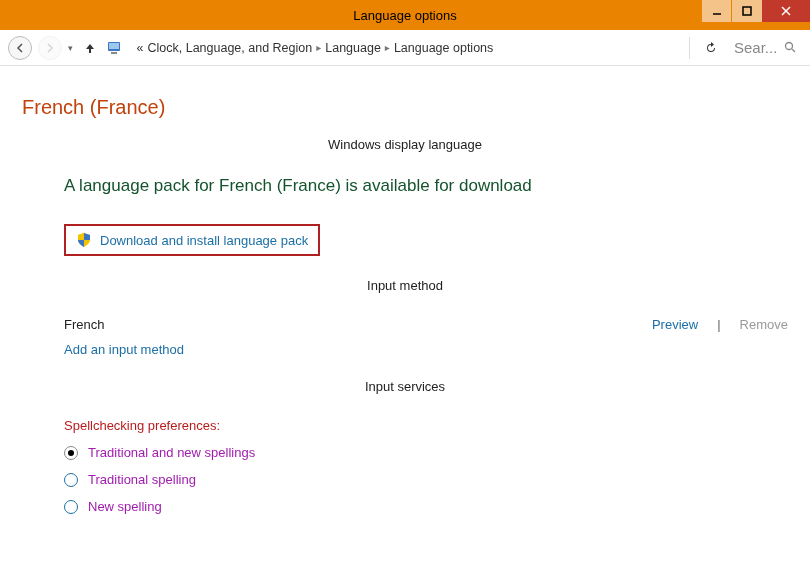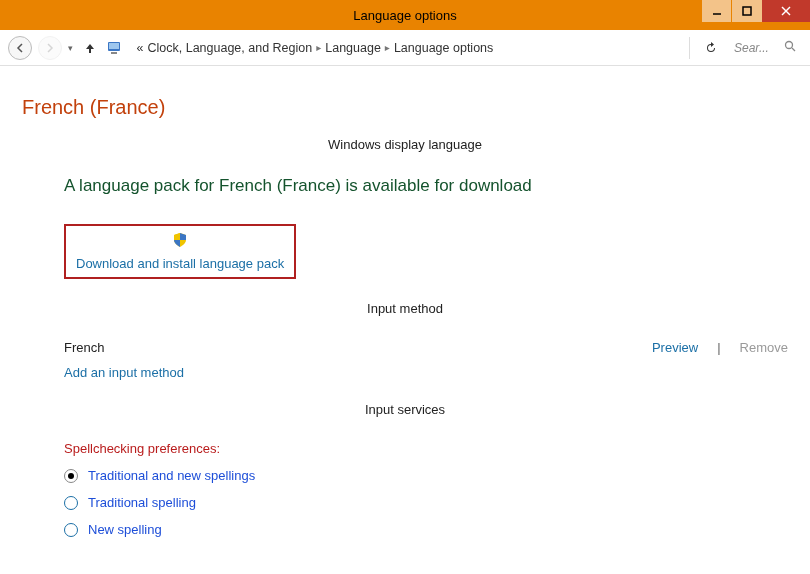--- a/index.html
+++ b/index.html
@@ -19,46 +19,46 @@
 .navbar { height: 36px; border-bottom: 1px solid #e0e0e0; display: flex; align-items: center; padding: 0 8px; gap: 6px; background: #fff; }
 .navbtn { width: 24px; height: 24px; border: 1px solid #bbb; border-radius: 50%; display: flex; align-items: center; justify-content: center; color: #555; background: #f7f7f7; }
 .navbtn.disabled { opacity: 0.4; border-color: #ddd; }
 .up-arrow { width: 18px; height: 18px; display: flex; align-items: center; justify-content: center; color: #333; margin-left: 2px; }
 .pc-icon { width: 20px; height: 20px; display:flex; align-items:center; justify-content:center; }
 .breadcrumb { flex: 1; display: flex; align-items: center; gap: 4px; font-size: 12.5px; color: #333; padding: 0 6px; overflow: hidden; }
 .breadcrumb .crumb { white-space: nowrap; }
 .breadcrumb .sep { color: #777; font-size: 10px; }
 .divider-v { width: 1px; height: 22px; background: #ddd; margin: 0 4px; }
 .refresh-btn { width: 22px; height: 22px; display: flex; align-items: center; justify-content: center; color: #333; }
-.searchbox { width: 74px; height: 24px; border: none; display: flex; align-items: center; padding: 0 6px; gap: 4px; color: #888; font-size: 12px; font-style: italic; }
+.searchbox { width: 74px; height: 24px; border: none; display: flex; align-items: center; padding: 0 6px; gap: 4px; color: #888; font-size: 15px; }
 .searchbox .mag { margin-left: auto; }
 
 
 .content { padding: 30px 22px 0 22px; }
 .page-title { color: #c2410c; font-size: 20px; font-weight: 400; margin-bottom: 18px; }
 
 .section { margin-bottom: 22px; }
 .section-head { display: flex; align-items: center; gap: 10px; margin-bottom: 14px; flex-direction: column; }
 .section-label { font-size: 13px; color: #222; white-space: nowrap; }
 .section-line { flex: 1; height: 1px; background: #d0d0d0; }
 .section-body { padding-left: 42px; }
 
 .avail-text { font-size: 17px; color: #14532d; margin-bottom: 28px; }
-.download-box { display: inline-flex; align-items: center; gap: 8px; border: 2px solid #b02020; padding: 6px 10px; flex-direction: column; }
+.download-box { display: inline-flex; align-items: center; gap: 8px; border: 2px solid #b02020; padding: 6px 10px; }
 .shield-icon { width: 16px; height: 16px; }
 .link { color: #1b6fa6; font-size: 13px; cursor: pointer; }
 
 .im-row { display: flex; align-items: center; font-size: 13px; margin-bottom: 10px; }
 .im-name { color: #222; }
 .im-right { margin-left: auto; display: flex; align-items: center; gap: 19px; }
 .im-sep { color: #666; }
 .disabled-link { color: #9a9a9a; }
 
 .pref-label { font-size: 13px; color: #b91c1c; margin-bottom: 12px; }
-.radio-row, .check-row { display: flex; align-items: center; gap: 10px; font-size: 13px; color: #1d4ed8; margin-bottom: 12px; }
+.radio-row, .check-row { display: flex; align-items: center; gap: 10px; font-size: 13px; color: #a21caf; margin-bottom: 12px; }
 .radio { width: 14px; height: 14px; border: 1.5px solid #1b6fa6; border-radius: 50%; display: flex; align-items: center; justify-content: center; }
 .radio.gray { border-color: #888; }
 .radio .dot { width: 6px; height: 6px; background: #000; border-radius: 50%; }
 .checkbox { width: 13px; height: 13px; border: 1.5px solid #888; }
 </style>
 </head>
 <body>
 
 <div class="titlebar">
   <div class="titlebar-title">Language options</div>

